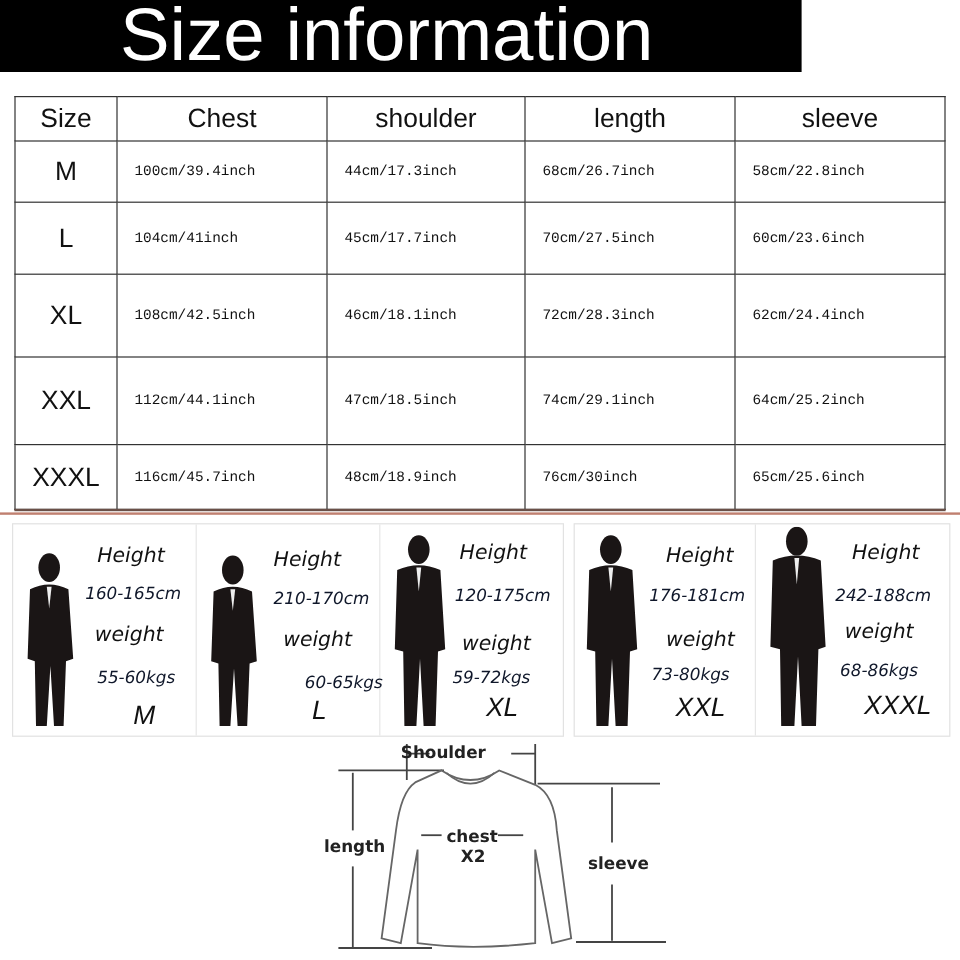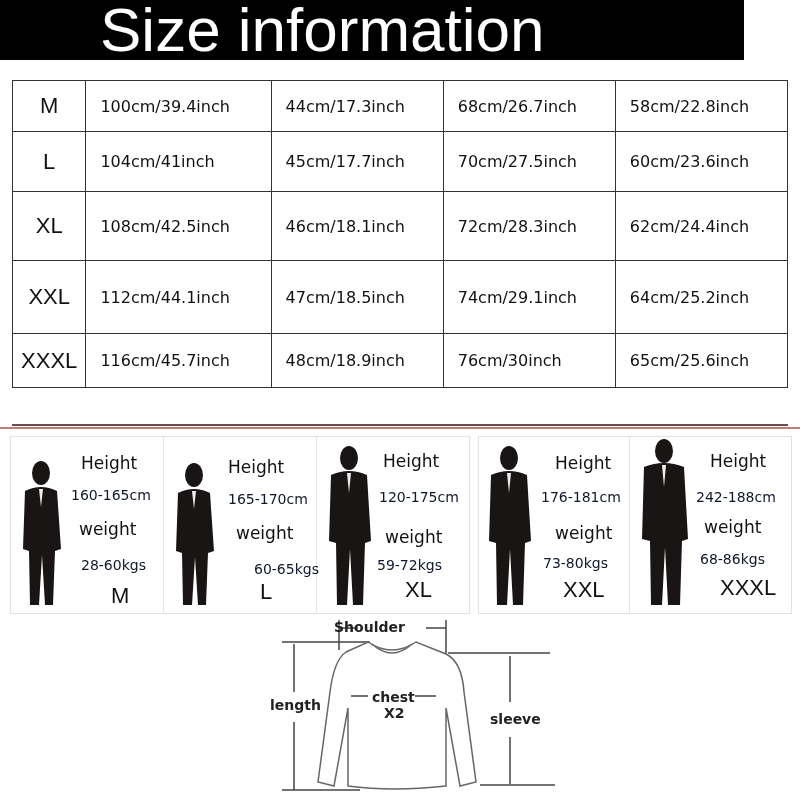--- a/index.html
+++ b/index.html
@@ -1,56 +1,63 @@
 <!DOCTYPE html>
 <html><head>
 <meta charset="utf-8">
 <style>
   html, body { margin:0; padding:0; background:#fff; }
   body { width:800px; height:800px; position:relative; overflow:hidden; font-family:"DejaVu Sans", sans-serif; color:#111; }
-  .title-bar { position:absolute; left:0; top:0; width:744px; height:60px; background:#000; }
+  .title-bar { position:absolute; left:0; top:0; width:668px; height:60px; background:#000; }
   .title-text { position:absolute; left:100px; top:-6px; font-family:"Liberation Sans", sans-serif; font-size:62px; color:#fff; letter-spacing:0px; line-height:72px; }
 
   table.size-table { position:absolute; left:12px; top:80px; width:776px; border-collapse:collapse; }
   .size-table td, .size-table th { border:1px solid #333; padding:0; font-weight:normal; }
   .size-table th { height:36px; font-family:"Liberation Sans", sans-serif; font-size:22px; text-align:center; }
-  .size-table td { font-size:16px; }
+  .size-table td { font-size:12px;font-family:Liberation Mono, monospace; }
   .size-table td.size-cell { font-size:22px; text-align:center; font-family:"Liberation Sans", sans-serif; }
   .size-table td.val { padding-left:14px; }
   .size-table tr.r0 td { height:50px; }
   .size-table tr.r1 td { height:59px; }
   .size-table tr.r2 td { height:68px; }
   .size-table tr.r3 td { height:72px; }
   .size-table tr.r4 td { height:53px; }
 
   .divider { position:absolute; left:0; top:427px; width:800px; height:2px; background:#c08070; }
   .divider-dark { position:absolute; left:12px; top:424px; width:776px; height:2px; background:#6a5048; }
 
   .people-group { position:absolute; top:436px; height:176px; border:1px solid #e2e2e2; display:flex; }
   .people-group.g1 { left:10px; width:458px; }
   .people-group.g2 { left:478px; width:312px; }
   .person-panel { position:relative; height:176px; border-right:1px solid #e6e6e6; }
   .person-panel:last-child { border-right:none; }
   .silhouette { position:absolute; bottom:4px; }
-  .lbl { position:absolute; font-size:17px; white-space:nowrap; }
+  .lbl { position:absolute; font-size:17px; white-space:nowrap;font-style:italic; }
   .lbl.red { color:#0f172a; font-size:14px; }
   .lbl.size { font-size:22px; font-family:"Liberation Sans", sans-serif; }
 
   .diagram { position:absolute; left:250px; top:612px; width:320px; height:188px; }
   .diagram text { font-family:"DejaVu Sans", sans-serif; font-weight:bold; }
 </style>
 </head>
 <body>
 
 <div class="title-bar">
   <div class="title-text">Size information</div>
 </div>
 
 <table class="size-table">
   <tbody>
+      <tr>
+    <th style="width:84px">Size</th>
+    <th style="width:174px">Chest</th>
+    <th style="width:164px">shoulder</th>
+    <th style="width:174px">length</th>
+    <th>sleeve</th>
+  </tr>
   <tr class="r0">
     <td class="size-cell">M</td>
     <td class="val">100cm/39.4inch</td>
     <td class="val">44cm/17.3inch</td>
     <td class="val">68cm/26.7inch</td>
     <td class="val">58cm/22.8inch</td>
   </tr>
   <tr class="r1">
     <td class="size-cell">L</td>
     <td class="val">104cm/41inch</td>
@@ -88,31 +95,31 @@
 <div class="people-group g1">
   <div class="person-panel" style="width:152px">
     <svg class="silhouette" style="left:6px" width="50" height="150" viewBox="0 0 50 150">
       <ellipse cx="24" cy="14" rx="9" ry="12" fill="#1a1515"></ellipse>
       <path d="M8 32 Q24 24 40 32 L44 90 L38 92 L36 146 L28 146 L25 96 L22 146 L13 146 L12 92 L6 90 Z" fill="#1a1515"></path>
       <path d="M22 30 L24 48 L26 30 Z" fill="#eee"></path>
     </svg>
     <span class="lbl" style="left:70px;top:16px">Height</span>
     <span class="lbl red" style="left:60px;top:50px">160-165cm</span>
     <span class="lbl" style="left:68px;top:82px">weight</span>
-    <span class="lbl red" style="left:70px;top:120px">28-60kgs</span>
+    <span class="lbl red" style="left:70px;top:120px">55-60kgs</span>
     <span class="lbl size" style="left:100px;top:146px">M</span>
   </div>
   <div class="person-panel" style="width:152px">
     <svg class="silhouette" style="left:6px" width="50" height="150" viewBox="0 0 50 150">
       <ellipse cx="24" cy="16" rx="9" ry="12" fill="#1a1515"></ellipse>
       <path d="M8 34 Q24 26 40 34 L44 92 L38 94 L36 146 L28 146 L25 98 L22 146 L13 146 L12 94 L6 92 Z" fill="#1a1515"></path>
       <path d="M22 32 L24 50 L26 32 Z" fill="#eee"></path>
     </svg>
     <span class="lbl" style="left:64px;top:20px">Height</span>
-    <span class="lbl red" style="left:64px;top:54px">165-170cm</span>
+    <span class="lbl red" style="left:64px;top:54px">210-170cm</span>
     <span class="lbl" style="left:72px;top:86px">weight</span>
     <span class="lbl red" style="left:90px;top:124px">60-65kgs</span>
     <span class="lbl size" style="left:96px;top:142px">L</span>
   </div>
   <div class="person-panel" style="width:152px">
     <svg class="silhouette" style="left:6px" width="54" height="164" viewBox="0 0 54 164">
       <ellipse cx="26" cy="13" rx="9" ry="12" fill="#1a1515"></ellipse>
       <path d="M8 30 Q26 22 44 30 L48 96 L42 98 L40 160 L30 160 L27 104 L24 160 L14 160 L13 98 L6 96 Z" fill="#1a1515"></path>
       <path d="M24 28 L26 48 L28 28 Z" fill="#eee"></path>
     </svg>

